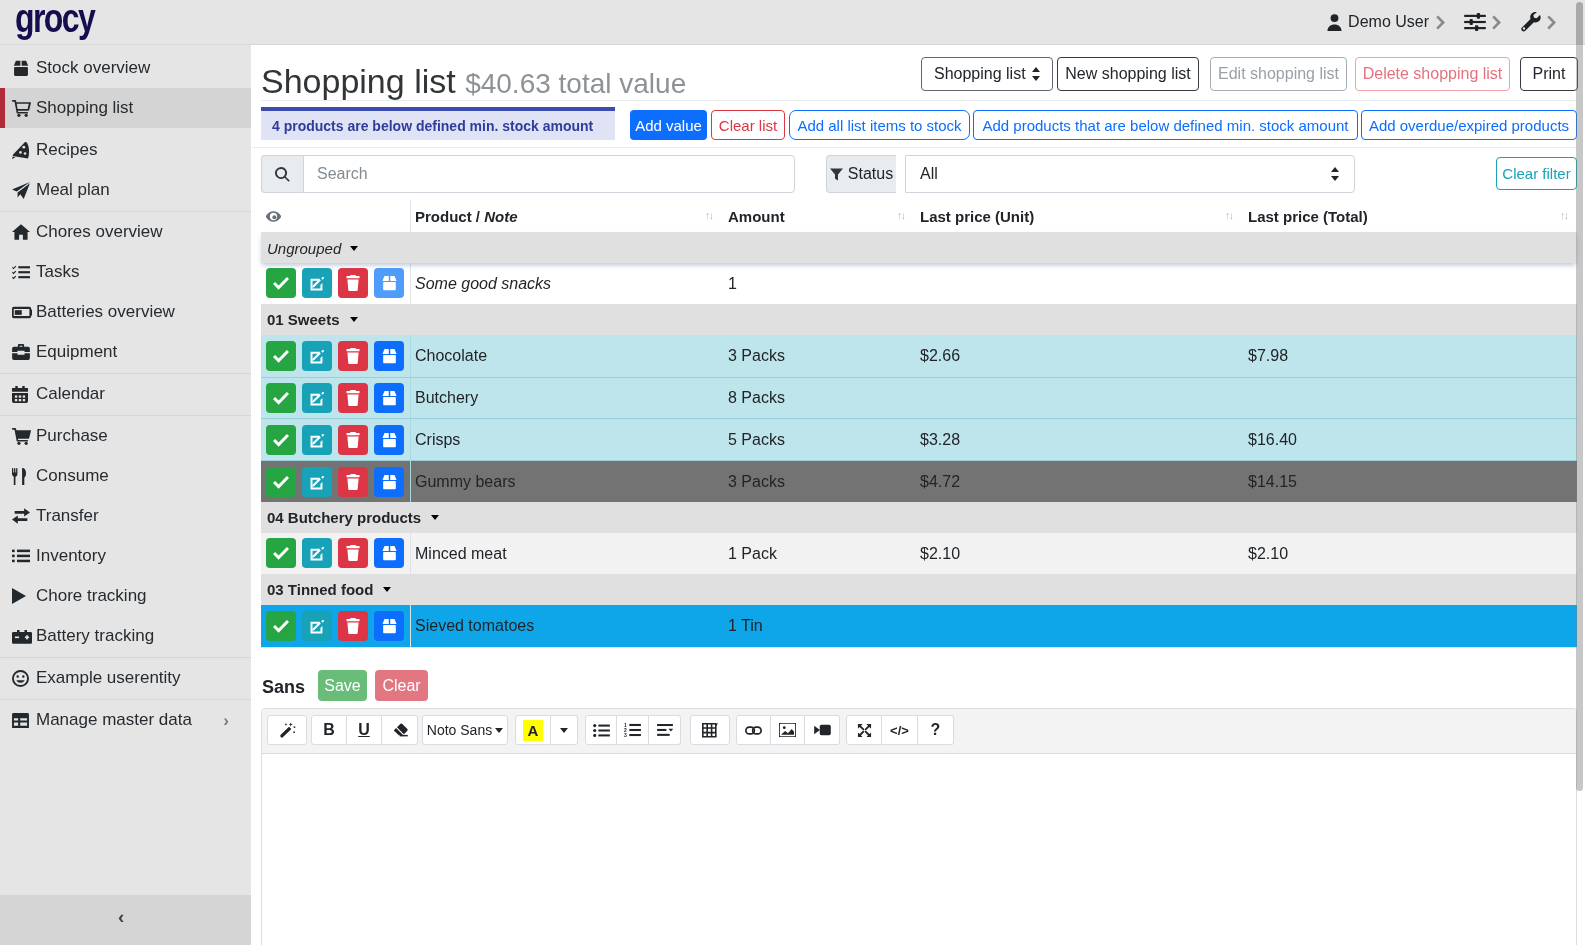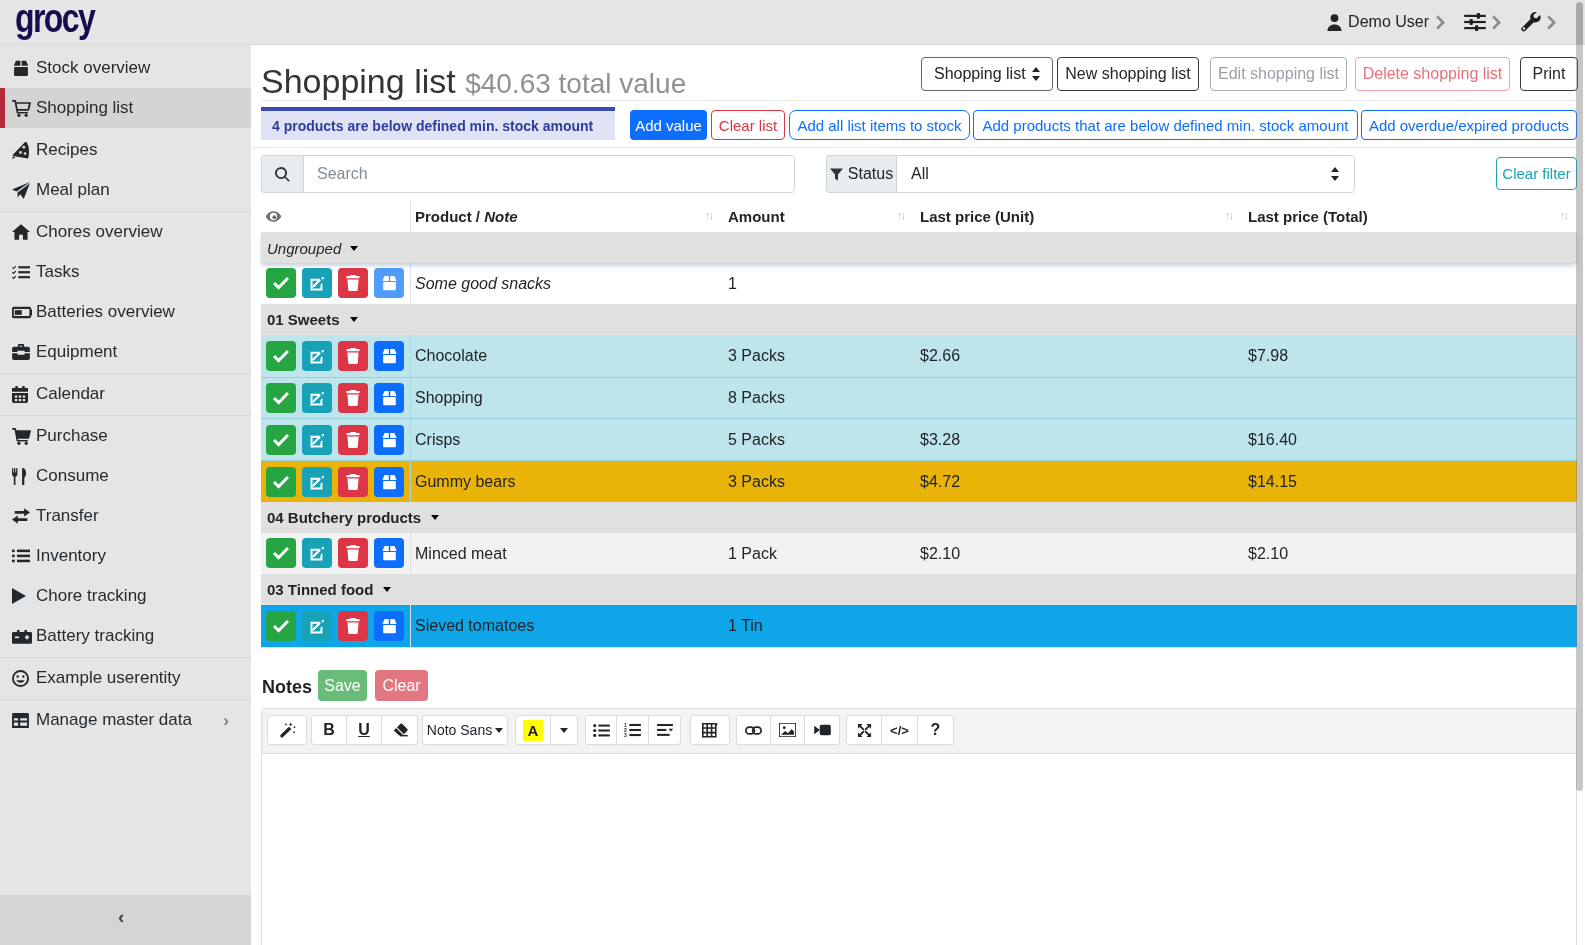--- a/index.html
+++ b/index.html
@@ -229,21 +229,21 @@
         <svg width="15" height="15" viewBox="0 0 16 16">
           <path d="M6.4 0a6.4 6.4 0 0 1 5.1 10.3l4.2 4.2-1.2 1.2-4.2-4.2A6.4 6.4 0 1 1 6.4 0zm0 2a4.4 4.4 0 1 0 0 8.8 4.4 4.4 0 0 0 0-8.8z" fill="#31363b"></path>
         </svg>
       </div>
     <div style="flex:1; border:1px solid #ced4da; border-radius:0 4px 4px 0; display:flex; align-items:center; padding-left:13px; color:#848b91; font-size:16px; background:#fff;">Search</div>
   </div>
   <div class="abs" style="left:574px; top:110px; width:529px; height:38px; display:flex;">
     <div style="width:70px; background:#e9ecef; border:1px solid #ced4da; border-right:0; border-radius:4px 0 0 4px; display:flex; align-items:center; justify-content:center; font-size:16px; color:#212529;"><svg width="13" height="13" viewBox="0 0 14 13" style="margin-right:5px">
           <path d="M0 0h14L8.6 6.4V13L5.4 11V6.4z" fill="#31363b"></path>
         </svg>Status</div>
-    <div style="flex:1; border:1px solid #ced4da; border-radius:0 4px 4px 0; display:flex; align-items:center; padding-left:14px; color:#212529; font-size:16px; background:#fff; position:relative;">All<svg width="10" height="14" viewBox="0 0 10 14" fill="#212529" style="position:absolute; right:14px;">
+    <div style="flex:1; border:1px solid #ced4da; border-radius:0 4px 4px 0; display:flex; align-items:center; padding-left:14px; color:#212529; font-size:16px; background:#fff; position:relative;margin-left:9px;">All<svg width="10" height="14" viewBox="0 0 10 14" fill="#212529" style="position:absolute; right:14px;">
           <path d="M5 0l4 5H1zM5 14L1 9h8z"></path>
         </svg></div>
   </div>
   <div class="btn b-info" style="left:1244px; top:112px; width:81px; height:33px; font-size:15px;">Clear filter</div>
 
   <div class="abs" style="left:9px; top:155px; width:1316px; height:33px; font-size:15px; font-weight:bold; border-bottom:1px solid #dee2e6;">
     <span class="cellp" style="left:5px;">
         <svg width="15" height="11" viewBox="0 0 16 11" fill="#69707a">
           <path d="M8 0C4.6 0 1.7 1.9.1 4.8a1.4 1.4 0 0 0 0 1.4C1.7 9.1 4.6 11 8 11s6.3-1.9 7.9-4.8a1.4 1.4 0 0 0 0-1.4C14.3 1.9 11.4 0 8 0zm0 9.4A3.9 3.9 0 0 1 4.1 5.5 3.9 3.9 0 0 1 8 1.6a3.9 3.9 0 0 1 3.9 3.9A3.9 3.9 0 0 1 8 9.4z"></path>
           <circle cx="8.9" cy="6.3" r="2.1"></circle>
@@ -354,21 +354,21 @@
         </svg>
       </div>
     <div class="rowbtn rb-b" style="left:113px;">
         <svg width="19" height="16" viewBox="0 0 20 17" fill="#fff">
           <path d="M9.2 1H4.7L2.5 6.3h6.7z"></path>
           <path d="M10.8 1h4.5l2.2 5.3h-6.7z"></path>
           <rect x="3.3" y="7.5" width="13.4" height="8.7" rx="0.8"></rect>
         </svg>
       </div>
     <span class="vline" style="background:#a8d8e0;"></span>
-    <span class="cellp" style="left:154px;">Shopping</span>
+    <span class="cellp" style="left:154px;">Butchery</span>
     <span class="cellp" style="left:467px;">8 Packs</span>
   </div>
 
   <div class="row-t" style="top:373px; height:42px; background:#bee5eb; border-top:1px solid #97cfda;">
     <div class="rowbtn rb-g" style="left:5px; top:6px;">
         <svg width="16" height="13" viewBox="0 0 16 13">
           <path d="M5.6 12.7L0 7.1l2.1-2.1 3.5 3.5L13.9 0 16 2.1z" fill="#fff"></path>
         </svg>
       </div>
     <div class="rowbtn rb-t" style="left:41px; top:6px;">
@@ -390,21 +390,21 @@
           <rect x="3.3" y="7.5" width="13.4" height="8.7" rx="0.8"></rect>
         </svg>
       </div>
     <span class="vline" style="background:#a8d8e0;"></span>
     <span class="cellp" style="left:154px;">Crisps</span>
     <span class="cellp" style="left:467px;">5 Packs</span>
     <span class="cellp" style="left:659px;">$3.28</span>
     <span class="cellp" style="left:987px;">$16.40</span>
   </div>
 
-  <div class="row-t" style="top:415px; height:42px; background:#eab308; border-top:1px solid #97cfda;">
+  <div class="row-t" style="top:415px; height:42px; background:#737373; border-top:1px solid #97cfda;">
     <div class="rowbtn rb-g" style="left:5px; top:6px;">
         <svg width="16" height="13" viewBox="0 0 16 13">
           <path d="M5.6 12.7L0 7.1l2.1-2.1 3.5 3.5L13.9 0 16 2.1z" fill="#fff"></path>
         </svg>
       </div>
     <div class="rowbtn rb-t" style="left:41px; top:6px;">
         <svg width="17" height="17" viewBox="0 0 18 18" fill="#fff">
           <path d="M11.6 3.9H1.6v12.6h12.6V8.5l-2.1 2.1v3.8H3.7V6h5.8z"></path>
           <path d="M5.3 13l-1.9.4.4-1.9 7.2-7.2 1.5 1.5z"></path>
           <path d="M14.4 5l-1.5-1.5 1.2-1.2a1 1 0 0 1 1.4 0l.1.1a1 1 0 0 1 0 1.4z"></path>
@@ -493,21 +493,21 @@
           <path d="M10.8 1h4.5l2.2 5.3h-6.7z"></path>
           <rect x="3.3" y="7.5" width="13.4" height="8.7" rx="0.8"></rect>
         </svg>
       </div>
     <span class="vline" style="background:#dee2e6;"></span>
     <span class="cellp" style="left:154px;">Sieved tomatoes</span>
     <span class="cellp" style="left:467px;">1 Tin</span>
   </div>
   <div class="abs" style="left:9px; top:602px; width:1316px; border-top:1px solid #dee2e6;"></div>
 
-  <div class="abs" style="left:10px; top:632px; font-size:18px; font-weight:bold; color:#212529;">Notes</div>
+  <div class="abs" style="left:10px; top:632px; font-size:18px; font-weight:bold; color:#212529;">Sans</div>
   <div class="abs" style="left:66px; top:625px; width:49px; height:31px; background:#69bd79; color:#fff; font-size:16px; border-radius:4px; display:flex; align-items:center; justify-content:center;">Save</div>
   <div class="abs" style="left:123px; top:625px; width:53px; height:31px; background:#e27782; color:#fff; font-size:16px; border-radius:4px; display:flex; align-items:center; justify-content:center;">Clear</div>
 
   <div class="abs" style="left:9px; top:663px; width:1316px; height:300px; border:1px solid #ddd; border-radius:4px; background:#fff;">
     <div style="position:absolute; left:0; top:0; width:100%; height:45px; background:#f3f3f3; border-bottom:1px solid #ddd; border-radius:4px 4px 0 0;"></div>
   </div>
 
   <div class="nbgrp" style="left:15px;">
       <div class="nbtn" style="width:40px;">
         <svg width="17" height="17" viewBox="0 0 18 18" fill="#212529">

